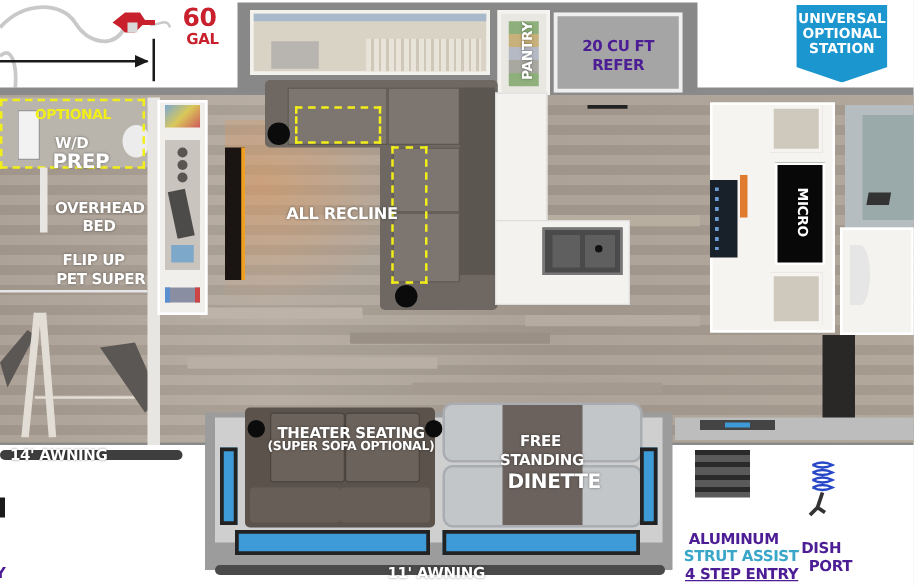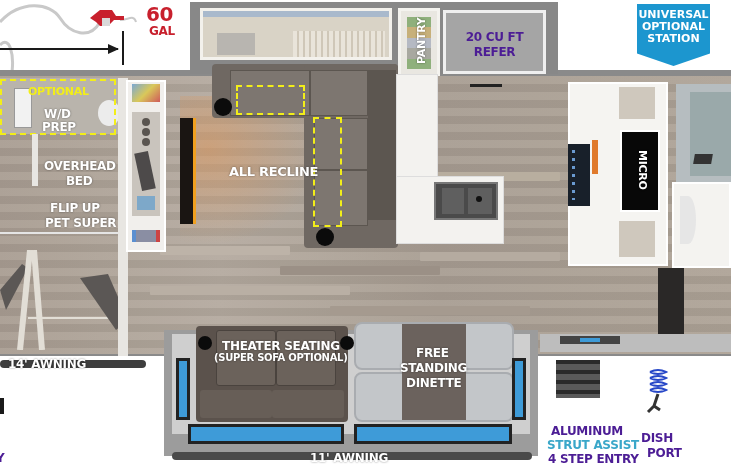--- a/index.html
+++ b/index.html
@@ -93,21 +93,21 @@
 </div>
 
 <div class="abs" style="left:180px;top:96px;width:140px;height:150px;background:radial-gradient(ellipse at 20% 35%, rgba(220,150,90,0.55), rgba(220,150,90,0) 70%);"></div>
 
 <div class="abs" style="left:0;top:78px;width:118px;height:56px;background:#b9b4ac;"></div>
 <div class="abs" style="left:14px;top:88px;width:18px;height:40px;background:#f2f2f2;border:1px solid #999;"></div>
 <div class="abs" style="left:98px;top:100px;width:22px;height:26px;border-radius:50%;background:#ececec;"></div>
 <div class="abs dashbox" style="left:0;top:79px;width:116px;height:56px;"></div>
 <div class="lbl" style="left:28px;top:86px;font-size:11px;color:#f2ee19;">OPTIONAL</div>
 <div class="lbl light" style="left:44px;top:108px;font-size:12px;">W/D</div>
-<div class="lbl light" style="left:42px;top:121px;font-size:12px;">PREP</div>
+<div class="lbl light" style="left:42px;top:121px;font-size:16px;">PREP</div>
 
 <div class="abs wall-light" style="left:32px;top:134px;width:6px;height:52px;"></div>
 <div class="lbl light" style="left:44px;top:160px;font-size:12px;">OVERHEAD</div>
 <div class="lbl light" style="left:66px;top:175px;font-size:12px;">BED</div>
 <div class="lbl light" style="left:50px;top:202px;font-size:12px;">FLIP UP</div>
 <div class="lbl light" style="left:45px;top:217px;font-size:12px;">PET SUPER</div>
 <div class="abs" style="left:0;top:232px;width:118px;height:2px;background:#e5e5e5;"></div>
 
 <svg class="abs" style="left:0;top:250px;" width="120" height="100">
   <polygon points="0,40 22,14 28,18 6,60" fill="#5b5755"></polygon>
@@ -187,21 +187,21 @@
 <div class="lbl light" style="left:222px;top:340px;font-size:12px;">THEATER SEATING</div>
 <div class="lbl light" style="left:214px;top:353px;font-size:10px;">(SUPER SOFA OPTIONAL)</div>
 
 <div class="abs" style="left:354px;top:322px;width:160px;height:100px;">
   <div class="abs" style="left:0;top:0;width:160px;height:48px;background:#c3c6c9;border-radius:8px;border:2px solid #a9acb0;"></div>
   <div class="abs" style="left:0;top:50px;width:160px;height:50px;background:#c3c6c9;border-radius:8px;border:2px solid #a9acb0;"></div>
   <div class="abs" style="left:48px;top:2px;width:64px;height:96px;background:#6b625d;"></div>
 </div>
 <div class="lbl light" style="left:416px;top:347px;font-size:12px;">FREE</div>
 <div class="lbl light" style="left:400px;top:362px;font-size:12px;">STANDING</div>
-<div class="lbl light" style="left:406px;top:377px;font-size:12px;">DINETTE</div>
+<div class="lbl light" style="left:406px;top:377px;font-size:16px;">DINETTE</div>
 
 <div class="abs blue" style="left:176px;top:358px;width:14px;height:62px;"></div>
 <div class="abs blue" style="left:512px;top:358px;width:14px;height:62px;"></div>
 <div class="abs blue" style="left:188px;top:424px;width:156px;height:20px;"></div>
 <div class="abs blue" style="left:354px;top:424px;width:158px;height:20px;"></div>
 
 <div class="abs" style="left:172px;top:452px;width:360px;height:8px;background:#4a4a4a;border-radius:4px;"></div>
 <div class="lbl light" style="left:310px;top:452px;font-size:12px;">11' AWNING</div>
 
 <div class="abs" style="left:0;top:360px;width:146px;height:8px;background:#3e3e3e;border-radius:4px;"></div>
@@ -213,19 +213,19 @@
 </div>
 <div class="abs" style="left:556px;top:360px;width:44px;height:38px;background:repeating-linear-gradient(180deg,#2a2a2a 0 4px,#5a5a5a 4px 10px);"></div>
 
 <svg class="abs" style="left:644px;top:368px;" width="28" height="48">
   <path d="M6,4 Q14,0 22,4 Q14,8 6,4 M6,10 Q14,6 22,10 Q14,14 6,10 M6,16 Q14,12 22,16 Q14,20 6,16 M6,22 Q14,18 22,22 Q14,26 6,22" fill="none" stroke="#2848c8" stroke-width="2"></path>
   <path d="M14,26 L10,38 L4,44 M10,38 L16,42" stroke="#333" stroke-width="3" fill="none"></path>
 </svg>
 
 <div class="lbl dark" style="left:551px;top:425px;font-size:12px;">ALUMINUM</div>
 <div class="lbl" style="left:547px;top:439px;font-size:12px;color:#3aa7c9;">STRUT ASSIST</div>
-<div class="lbl dark" style="left:548px;top:453px;font-size:12px;">4 STEP ENTRY</div>
+<div class="lbl dark" style="left:548px;top:453px;font-size:12px;text-decoration:underline;">4 STEP ENTRY</div>
 
 <div class="lbl dark" style="left:641px;top:432px;font-size:12px;">DISH</div>
 <div class="lbl dark" style="left:647px;top:447px;font-size:12px;">PORT</div>
 
 <div class="abs" style="left:0;top:398px;width:4px;height:16px;background:#1a1a1a;"></div>
 <div class="lbl dark" style="left:-4px;top:452px;font-size:12px;">Y</div>
 
 </body></html>

